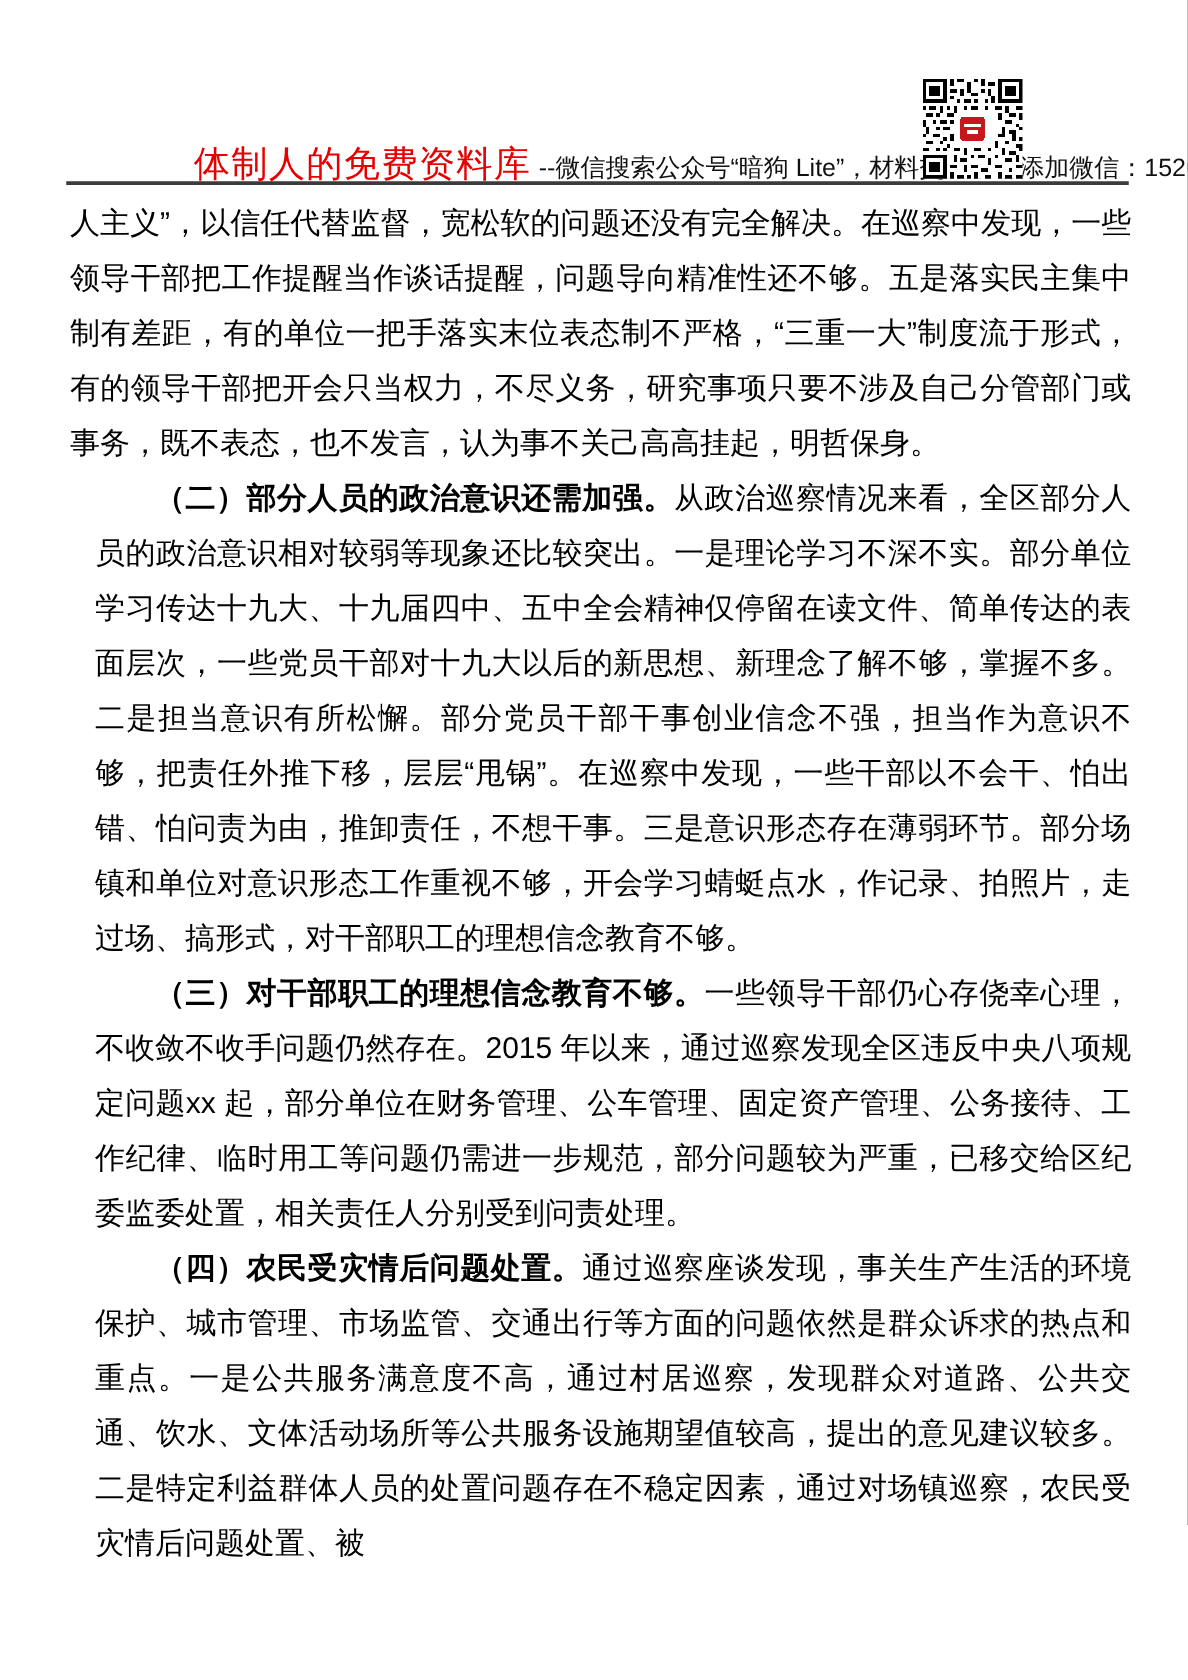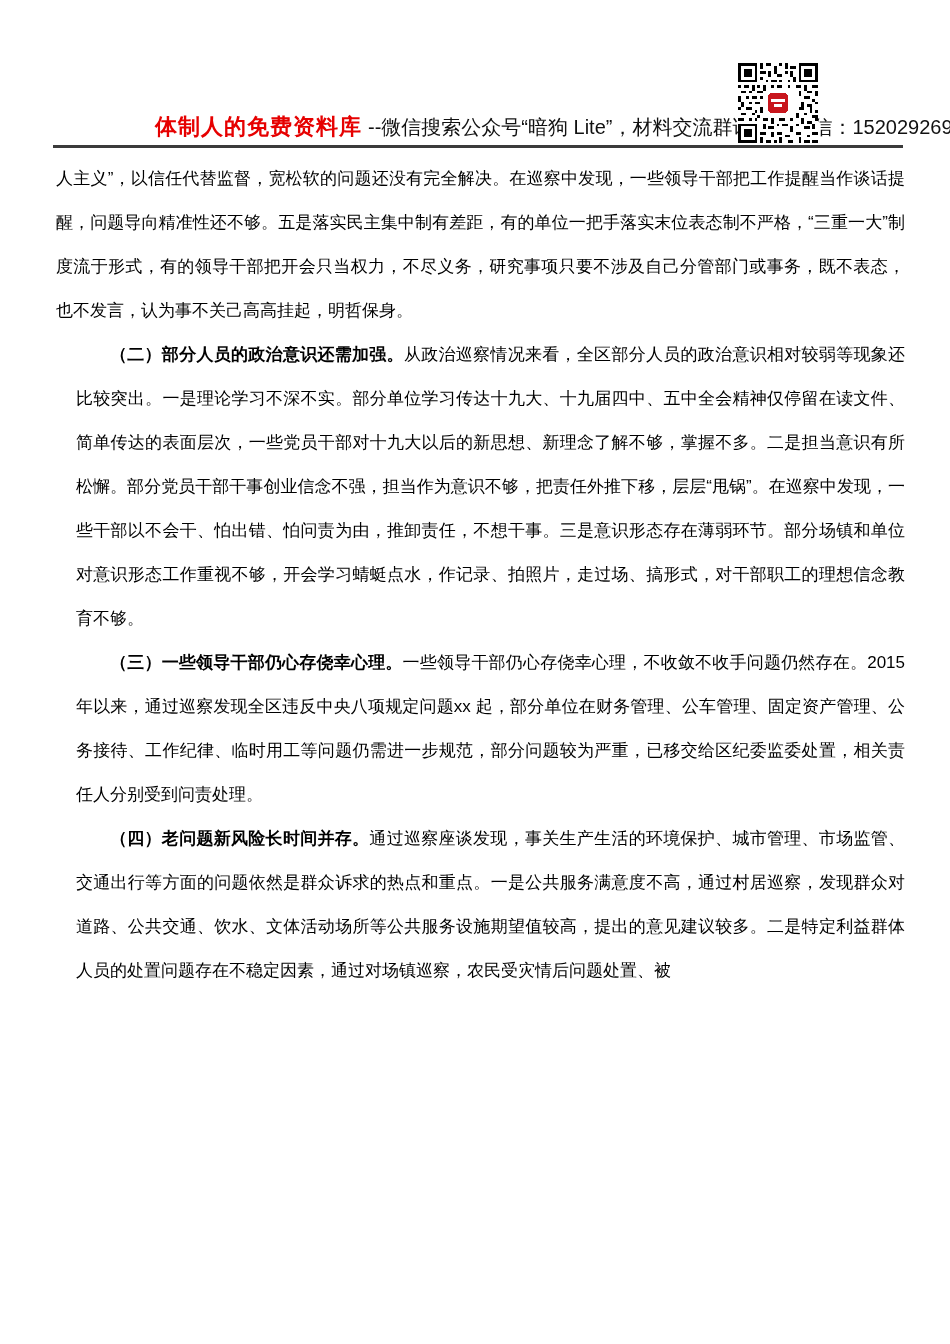--- a/index.html
+++ b/index.html
@@ -17,22 +17,22 @@
   
   .header-line {
     position: absolute;
     left: 155px;
     top: 112px;
     width: 570px;
     white-space: nowrap;
   }
   .brand {
     color: #e60000;
-    font-size: 22px;
-    font-weight: 700;
+    font-size: 29px;
+    font-weight: 400;
     letter-spacing: 1px;
     vertical-align: baseline;
     text-align: right;
   }
   .subtitle {
     color: #111111;
     font-size: 20px;
     font-weight: 400;
     margin-left: 6px;
     vertical-align: baseline;
@@ -54,21 +54,21 @@
     border-top: 3px solid #3b3b3b;
   }
 
   
   .doc-body {
     position: absolute;
     left: 56px;
     top: 157px;
     width: 849px;
     color: #000000;
-    font-size: 17px;
+    font-size: 24px;
     line-height: 44px;
     text-align: justify;
     font-weight: 500;
   }
   .para { margin: 0; padding: 0; }
   .para.indent { text-indent: 2em; margin-left: 20px; }
   .para .lead { font-weight: 700; }
 </style>
 </head>
 <body>
@@ -111,18 +111,18 @@
     </div>
 
     <div class="rule"></div>
   </header>
 
   <main class="doc-body">
     <p class="para"><b class="lead"></b><span>人主义”，以信任代替监督，宽松软的问题还没有完全解决。在巡察中发现，一些领导干部把工作提醒当作谈话提醒，问题导向精准性还不够。五是落实民主集中制有差距，有的单位一把手落实末位表态制不严格，“三重一大”制度流于形式，有的领导干部把开会只当权力，不尽义务，研究事项只要不涉及自己分管部门或事务，既不表态，也不发言，认为事不关己高高挂起，明哲保身。</span></p>
 
     <p class="para indent"><b class="lead">（二）部分人员的政治意识还需加强。</b><span>从政治巡察情况来看，全区部分人员的政治意识相对较弱等现象还比较突出。一是理论学习不深不实。部分单位学习传达十九大、十九届四中、五中全会精神仅停留在读文件、简单传达的表面层次，一些党员干部对十九大以后的新思想、新理念了解不够，掌握不多。二是担当意识有所松懈。部分党员干部干事创业信念不强，担当作为意识不够，把责任外推下移，层层“甩锅”。在巡察中发现，一些干部以不会干、怕出错、怕问责为由，推卸责任，不想干事。三是意识形态存在薄弱环节。部分场镇和单位对意识形态工作重视不够，开会学习蜻蜓点水，作记录、拍照片，走过场、搞形式，对干部职工的理想信念教育不够。</span></p>
 
-    <p class="para indent"><b class="lead">（三）一些领导干部仍心存侥幸心理。</b><span>一些领导干部仍心存侥幸心理，不收敛不收手问题仍然存在。2015 年以来，通过巡察发现全区违反中央八项规定问题xx 起，部分单位在财务管理、公车管理、固定资产管理、公务接待、工作纪律、临时用工等问题仍需进一步规范，部分问题较为严重，已移交给区纪委监委处置，相关责任人分别受到问责处理。</span></p>
+    <p class="para indent"><b class="lead">（三）对干部职工的理想信念教育不够。</b><span>一些领导干部仍心存侥幸心理，不收敛不收手问题仍然存在。2015 年以来，通过巡察发现全区违反中央八项规定问题xx 起，部分单位在财务管理、公车管理、固定资产管理、公务接待、工作纪律、临时用工等问题仍需进一步规范，部分问题较为严重，已移交给区纪委监委处置，相关责任人分别受到问责处理。</span></p>
 
-    <p class="para indent"><b class="lead">（四）老问题新风险长时间并存。</b><span>通过巡察座谈发现，事关生产生活的环境保护、城市管理、市场监管、交通出行等方面的问题依然是群众诉求的热点和重点。一是公共服务满意度不高，通过村居巡察，发现群众对道路、公共交通、饮水、文体活动场所等公共服务设施期望值较高，提出的意见建议较多。二是特定利益群体人员的处置问题存在不稳定因素，通过对场镇巡察，农民受灾情后问题处置、被</span></p>
+    <p class="para indent"><b class="lead">（四）农民受灾情后问题处置。</b><span>通过巡察座谈发现，事关生产生活的环境保护、城市管理、市场监管、交通出行等方面的问题依然是群众诉求的热点和重点。一是公共服务满意度不高，通过村居巡察，发现群众对道路、公共交通、饮水、文体活动场所等公共服务设施期望值较高，提出的意见建议较多。二是特定利益群体人员的处置问题存在不稳定因素，通过对场镇巡察，农民受灾情后问题处置、被</span></p>
   </main>
 
 </div>
 
 </body></html>

